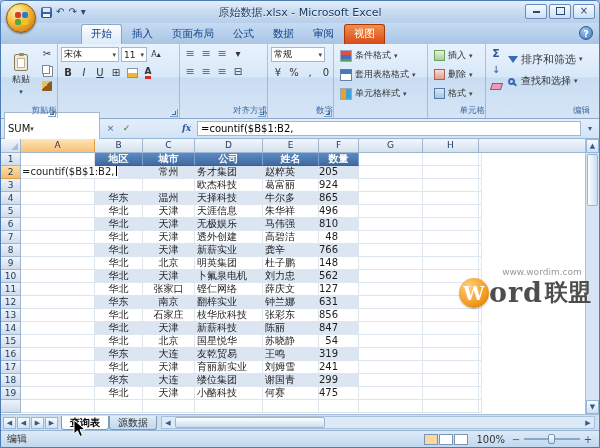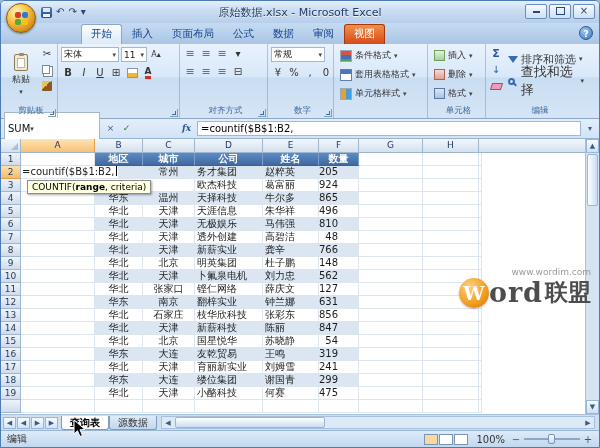--- a/index.html
+++ b/index.html
@@ -27,21 +27,21 @@
 
 .tabrow{height:21px;flex:none;background:linear-gradient(#c6dbf3,#a9c5e4);display:flex;align-items:flex-end;padding-left:42px;position:relative;}
 .rtab{font-size:10.5px;color:#15428b;padding:2px 9px 3px;margin-right:1px;border-radius:3px 3px 0 0;}
 .rtab.active{background:linear-gradient(#fdfeff,#e8f1fb 60%,#dcebf9);border:1px solid #8ba8cc;border-bottom:none;color:#15428b;margin-left:38px;}
 .rtab.red{background:linear-gradient(#f0904a,#d84a18);color:#fff;border:1px solid #a83808;border-bottom:none;}
 .help{position:absolute;right:6px;top:3px;width:14px;height:14px;border-radius:50%;background:radial-gradient(circle at 35% 30%,#9ec8f0,#3a78c0);color:#fff;font-size:9px;font-weight:bold;text-align:center;line-height:14px;border:1px solid #2a5a90;}
 
 
 .ribbon{height:75px;flex:none;background:linear-gradient(#e9f2fd,#d8e8f9 44%,#c9ddf2 46%,#d6e5f6);border-bottom:1px solid #8ba8cc;display:flex;}
 .rg{position:relative;border-right:1px solid rgba(120,150,185,.5);padding:3px 3px 13px;flex:none;}
-.rgl{position:absolute;left:4px;right:0;bottom:1px;text-align:center;font-size:8.5px;color:#3e6a9e;}
+.rgl{position:absolute;left:4px;right:0;bottom:1px;text-align:right;font-size:8.5px;color:#3e6a9e;}
 .dlg{position:absolute;right:1px;bottom:1px;width:8px;height:8px;border:1px solid #7d9cc0;border-top:none;border-left:none;}
 .dlg::after{content:'';position:absolute;right:1px;bottom:1px;width:3px;height:3px;border-right:1px solid #3e6a9e;border-bottom:1px solid #3e6a9e;}
 .rgb{display:flex;gap:2px;}
 .bigbtn{width:34px;height:56px;display:flex;flex-direction:column;align-items:center;justify-content:center;gap:2px;border:1px solid transparent;border-radius:2px;}
 .bl{font-size:9px;color:#333;}
 .dd{font-size:7px;color:#444;}
 .vcol{display:flex;flex-direction:column;gap:2px;}
 .hrow{display:flex;gap:2px;align-items:center;}
 .sb{min-width:14px;height:14px;font-size:10px;color:#333;text-align:center;line-height:14px;display:inline-flex;align-items:center;justify-content:center;border:1px solid transparent;border-radius:2px;}
 .combo{background:#fff;border:1px solid #a3b8cc;height:15px;display:inline-flex;align-items:center;justify-content:space-between;font-size:9px;padding:0 2px;color:#222;}
@@ -125,21 +125,21 @@
 .views{display:flex;gap:1px;margin-right:8px;}
 .vw{width:14px;height:11px;border:1px solid #7a94b4;background:#fff;}
 .vw.on{background:#f8d9a2;}
 .zoomlbl{margin-right:6px;}
 .zminus,.zplus{width:10px;text-align:center;color:#3a5a84;font-size:10px;}
 .ztrack{width:56px;height:2px;background:#8aa8c8;position:relative;margin:0 3px;}
 .ztrack::before{content:'';position:absolute;left:26px;top:-3px;width:1px;height:8px;background:#8aa8c8;}
 .zthumb{position:absolute;left:24px;top:-4px;width:7px;height:10px;background:linear-gradient(#fff,#c8dcf0);border:1px solid #7a94b4;border-radius:2px;}
 
 
-.watermark{position:absolute;right:8px;top:266px;z-index:7;text-align:right;}
+.watermark{position:absolute;right:8px;top:266px;z-index:7;text-align:center;}
 .wm-url{font-size:9px;color:#9a9a9a;margin-left:34px;}
 .wm-brand{display:flex;align-items:center;}
 .wm-circle{width:30px;height:30px;border-radius:50%;background:radial-gradient(circle at 35% 30%,#ffd080,#f29b1d 60%,#c97408);display:flex;align-items:center;justify-content:center;color:#fff;font-family:"DejaVu Serif",serif;font-weight:bold;font-size:19px;box-shadow:0 1px 2px rgba(0,0,0,.25);}
 .wm-ord{font-family:"DejaVu Serif",serif;font-weight:bold;font-size:27px;color:#4d4d4d;letter-spacing:1px;}
 .wm-cn{font-weight:bold;font-size:23px;color:#4d4d4d;margin-left:2px;}
 .cursor{position:absolute;left:72px;top:418px;z-index:40;}
 </style>
 </head>
 <body>
 
@@ -318,21 +318,21 @@
             </span>
         </div>
         <div class="vcol" style="justify-content:center;gap:5px;">
           <div class="stybtn">
             <i class="ic-sort"></i>
             <span style="font-size:11px">排序和筛选</span>
               <span class="dd">▾</span>
           </div>
           <div class="stybtn">
             <i class="ic-find"></i>
-            <span style="font-size:13px">查找和选择</span>
+            <span style="font-size:10px">查找和选择</span>
               <span class="dd">▾</span>
           </div>
         </div>
       </div>
       <div class="rgl">编辑</div>
     </div>
   </div>
 
   <div class="fbar">
     <span class="namebox">
@@ -599,21 +599,20 @@
             <div class="cl w-B"></div>
             <div class="cl w-C"></div>
             <div class="cl w-D"></div>
             <div class="cl w-E"></div>
             <div class="cl w-F"></div>
             <div class="cl w-G"></div>
             <div class="cl w-H"></div>
             <div class="cl w-X"></div>
           </div>
         </div>
-      <div class="tooltip"><span>COUNTIF(</span><b>range</b><span>, criteria)</span></div>
     </div>
     <div class="vscroll">
       <span class="sarrow">▲</span>
       <span class="vthumb"></span>
       <span class="vfill"></span>
       <span class="sarrow">▼</span>
     </div>
   </div>
 
   <div class="sheetrow">

